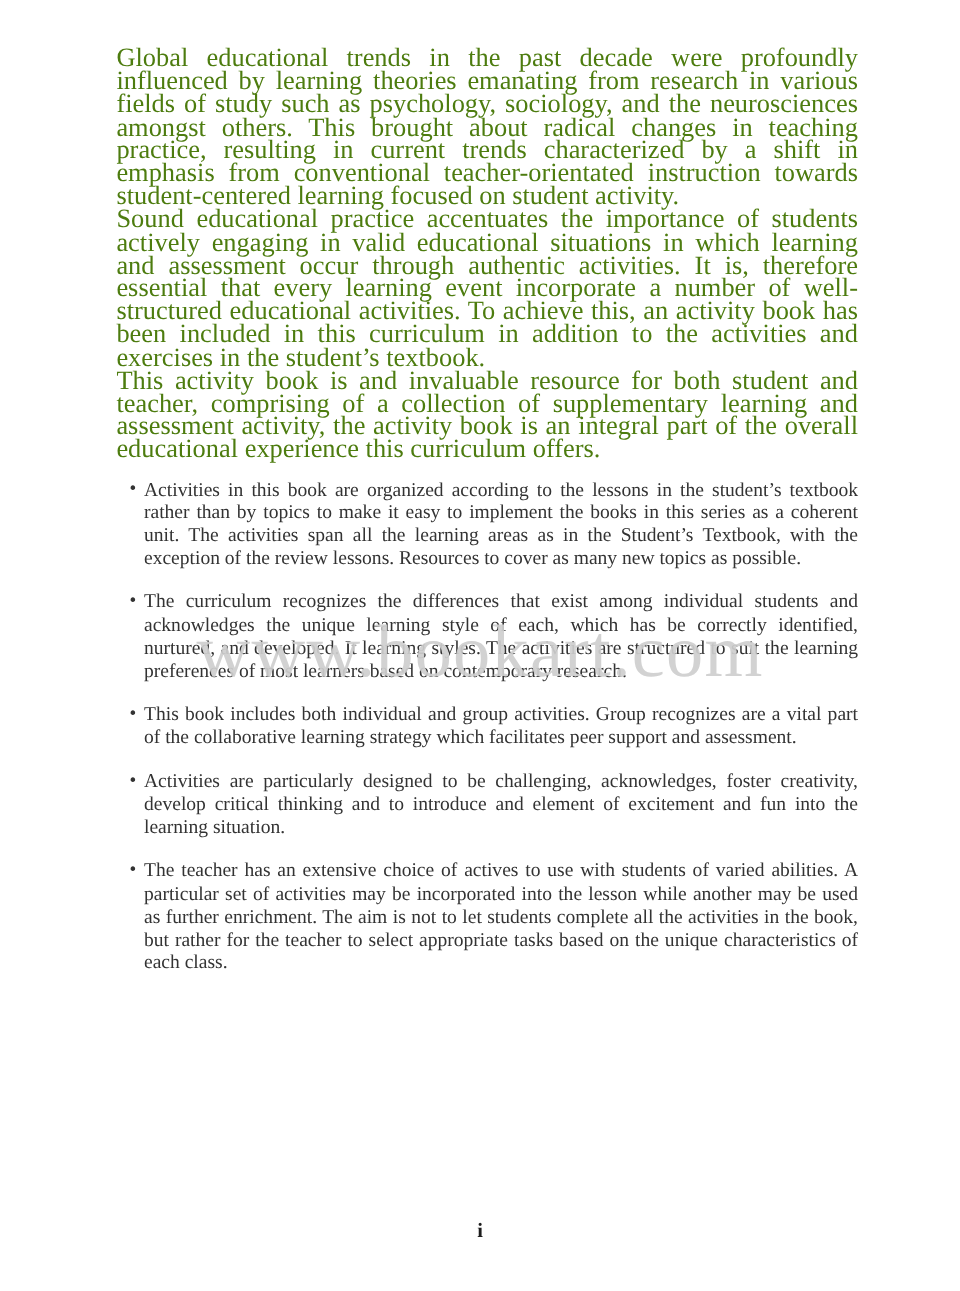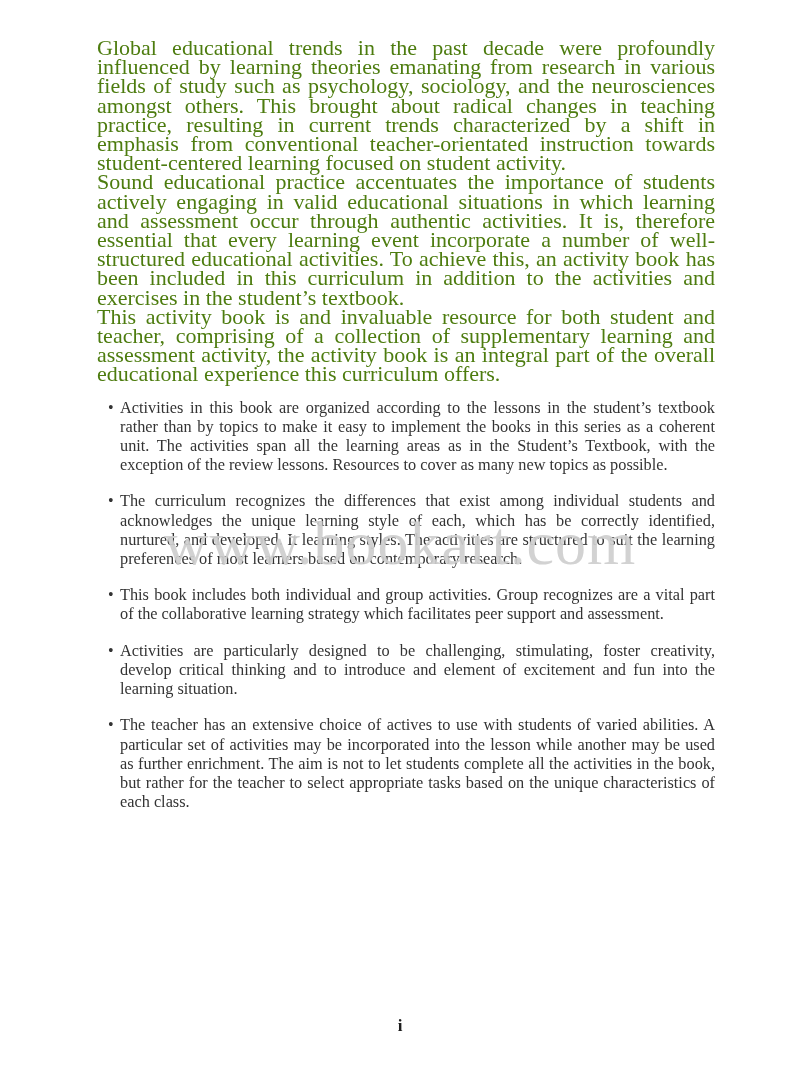--- a/index.html
+++ b/index.html
@@ -144,21 +144,21 @@
       <li>
         <span class="dot">•</span>
         <span>The curriculum recognizes the differences that exist among individual students and acknowledges the unique learning style of each, which has be correctly identified, nurtured, and developed. It learning styles. The activities are structured to suit the learning preferences of most learners based on contemporary research.</span>
       </li>
       <li>
         <span class="dot">•</span>
         <span>This book includes both individual and group activities. Group recognizes are a vital part of the collaborative learning strategy which facilitates peer support and assessment.</span>
       </li>
       <li>
         <span class="dot">•</span>
-        <span>Activities are particularly designed to be challenging, stimulating, foster creativity, develop critical thinking and to introduce and element of excitement and fun into the learning situation.</span>
+        <span>Activities are particularly designed to be challenging, acknowledges, foster creativity, develop critical thinking and to introduce and element of excitement and fun into the learning situation.</span>
       </li>
       <li>
         <span class="dot">•</span>
         <span>The teacher has an extensive choice of actives to use with students of varied abilities. A particular set of activities may be incorporated into the lesson while another may be used as further enrichment. The aim is not to let students complete all the activities in the book, but rather for the teacher to select appropriate tasks based on the unique characteristics of each class.</span>
       </li>
     </ul>
 
   </div>
 
   <div class="watermark">www.bookart.com</div>

